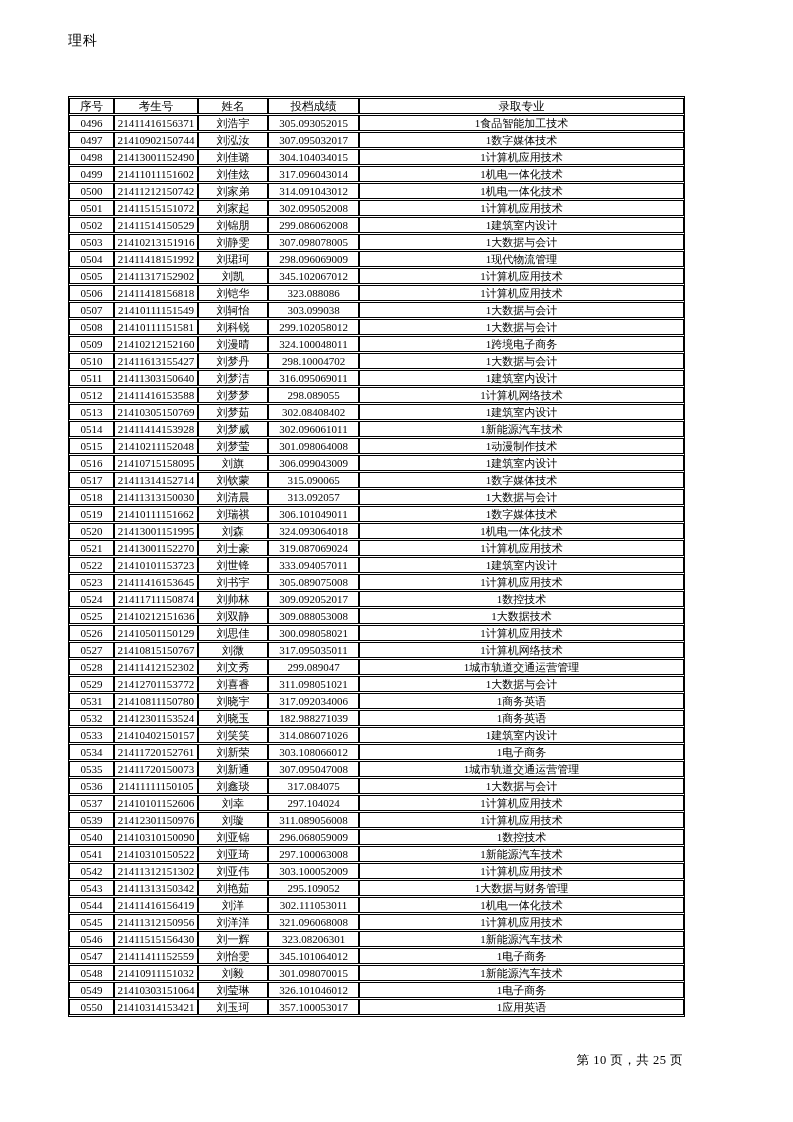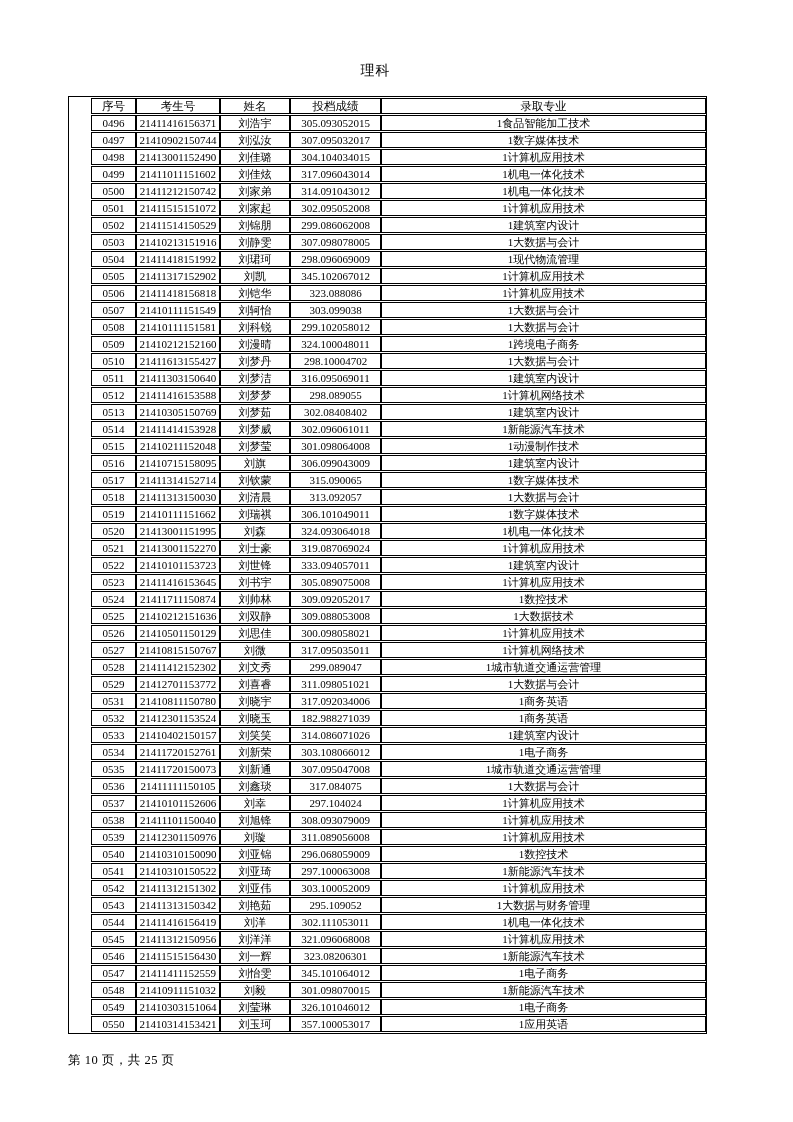--- a/index.html
+++ b/index.html
@@ -11,39 +11,38 @@
     position: relative;
     width: 793px;
     height: 1122px;
     background: #ffffff;
     font-family: "Liberation Serif", "DejaVu Serif", serif;
     color: #000000;
     overflow: hidden;
   }
   .doc-title {
     position: absolute;
-    top: 62px;
+    top: 32px;
     left: 68px;
     width: 615px;
-    text-align: center;
+    text-align: left;
     font-size: 14px;
     font-weight: normal;
     letter-spacing: 1px;
   }
   table.results {
     position: absolute;
     top: 96px;
     left: 68px;
     width: 615px;
     table-layout: fixed;
     border-collapse: separate;
     border-spacing: 0 1px;
     border: 1px solid #000;
     font-size: 11px;
-    padding-left: 22px;
   }
   table.results th,
   table.results td {
     border: 1px solid #000;
     height: 14px;
     line-height: 14px;
     padding: 0 1px;
     text-align: center;
     vertical-align: middle;
     font-weight: normal;
@@ -51,21 +50,21 @@
     overflow: hidden;
   }
   table.results th {
     font-size: 11.5px;
   }
   .doc-footer {
     position: absolute;
     top: 1052px;
     left: 68px;
     width: 615px;
-    text-align: left;
+    text-align: right;
     font-size: 12.5px;
     letter-spacing: 0.5px;
   }
 </style>
 </head>
 <body>
 
 <div class="page">
 
   <div class="doc-title">理科</div>
@@ -369,27 +368,20 @@
           <td>1大数据与会计</td>
         </tr>
         <tr>
           <td>0537</td>
           <td>21410101152606</td>
           <td>刘幸</td>
           <td>297.104024</td>
           <td>1计算机应用技术</td>
         </tr>
         <tr>
-          <td>0538</td>
-          <td>21411101150040</td>
-          <td>刘旭锋</td>
-          <td>308.093079009</td>
-          <td>1计算机应用技术</td>
-        </tr>
-        <tr>
           <td>0539</td>
           <td>21412301150976</td>
           <td>刘璇</td>
           <td>311.089056008</td>
           <td>1计算机应用技术</td>
         </tr>
         <tr>
           <td>0540</td>
           <td>21410310150090</td>
           <td>刘亚锦</td>

